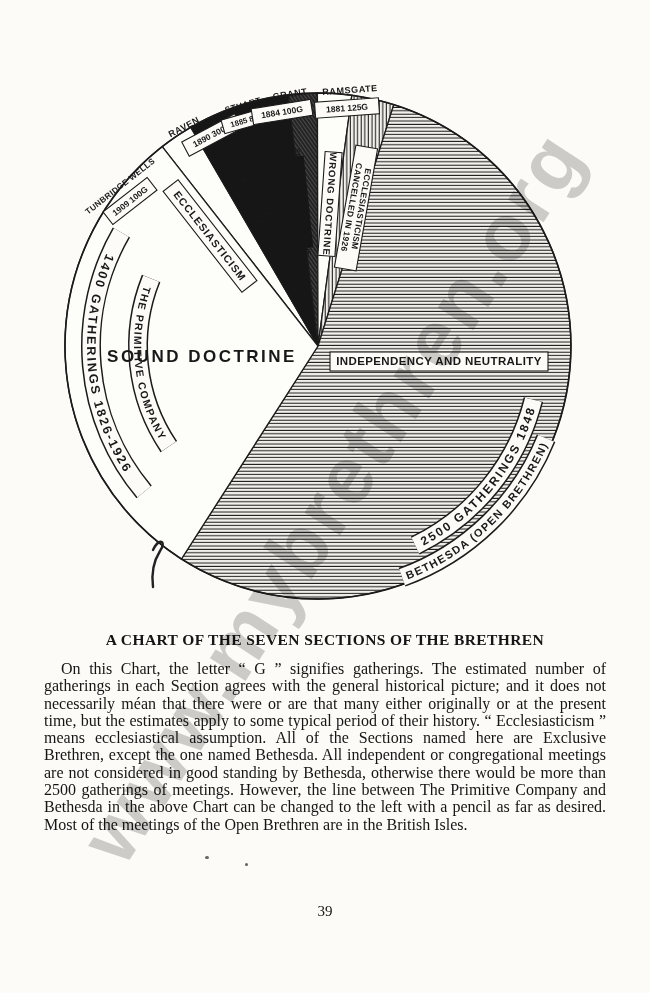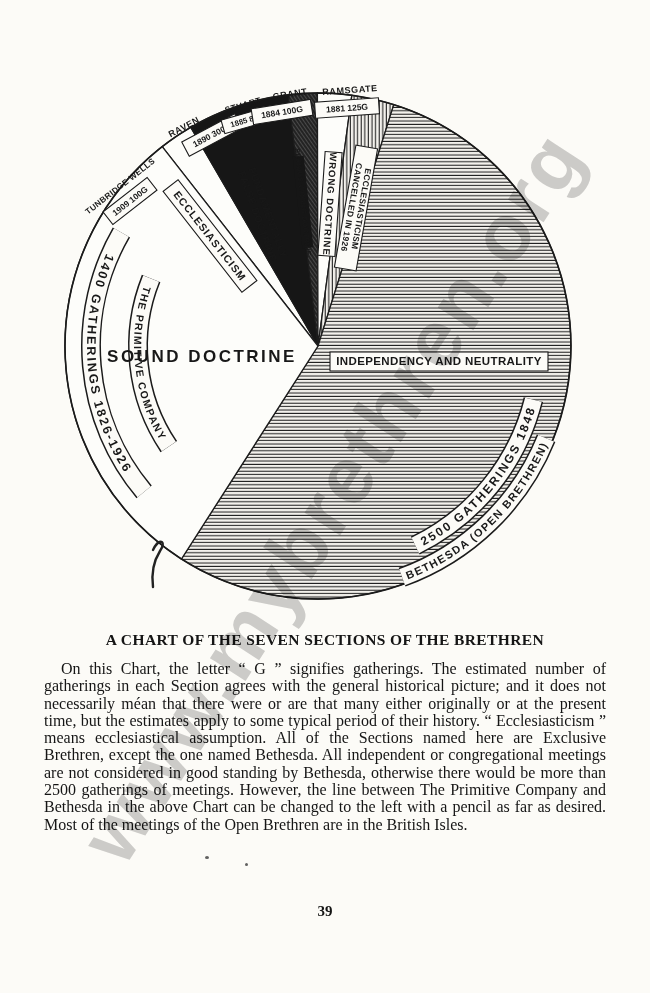--- a/index.html
+++ b/index.html
@@ -27,21 +27,21 @@
   .caption h1 {
     font-size: 15.5px; font-weight: bold; text-align: center;
     letter-spacing: 0.4px; margin: 7px 0 11px 0;
   }
   .caption p {
     font-size: 16px; line-height: 17.3px; text-align: justify;
     text-indent: 17px; margin: 0;
   }
   .pageno {
     position: absolute; top: 903px; left: 0; width: 650px; text-align: center;
-    font-weight: bold; font-size: 15px; z-index: 2;
+    font-weight: normal; font-size: 15px; z-index: 2;
   }
   .speck { position: absolute; width: 4px; height: 3px; background: #3a3a3a; border-radius: 50%; opacity: .8; z-index: 2; }
   .speck2 { left: 245px; top: 863px; width: 3px; }
   .speck1 { left: 205px; top: 856px; }
 </style>
 </head>
 <body>
 
 <div class="page">
 

